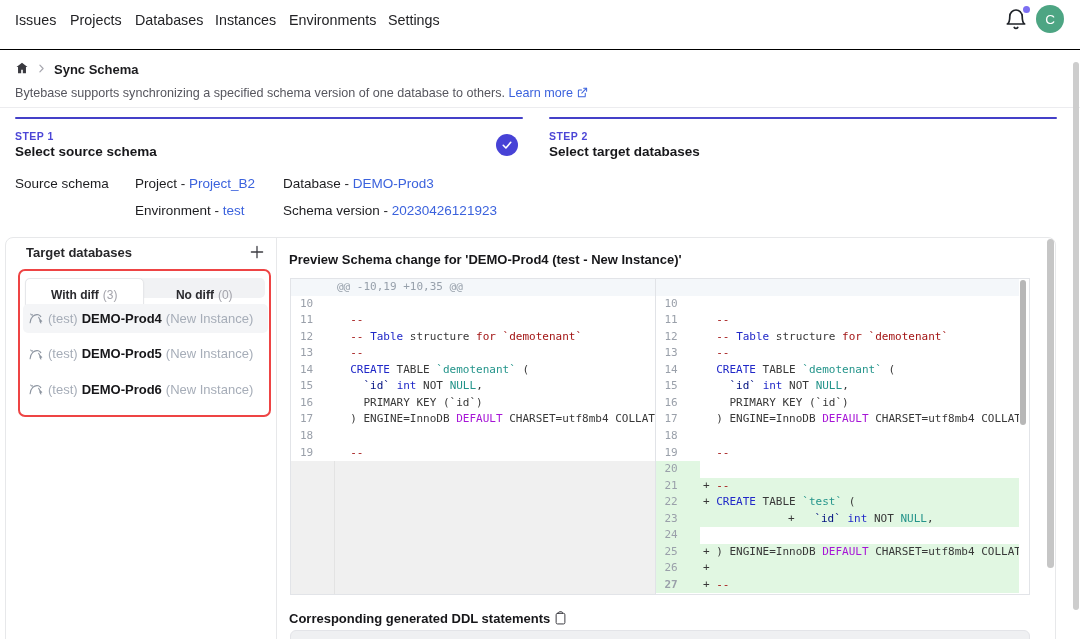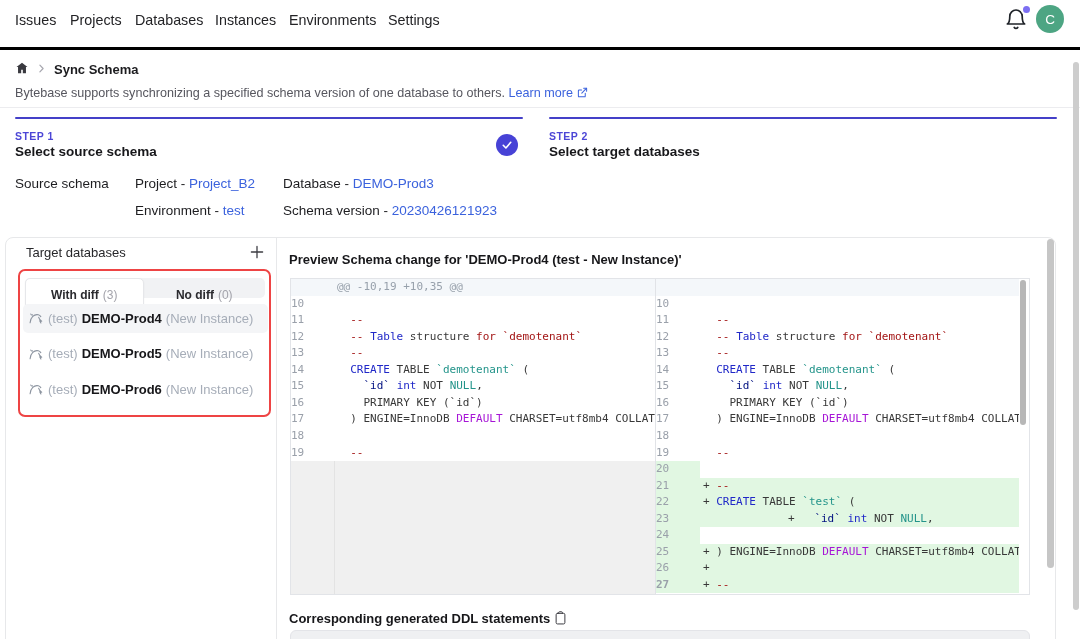--- a/index.html
+++ b/index.html
@@ -2,21 +2,21 @@
 <html><head>
 <meta charset="utf-8">
 <style>
   * { margin:0; padding:0; box-sizing:border-box; }
   html,body { width:1080px; height:639px; overflow:hidden; background:#fff;
     font-family:"Liberation Sans", sans-serif; -webkit-font-smoothing:antialiased; }
   .abs { position:absolute; }
   #page { position:relative; width:1080px; height:639px; background:#fff; }
 
   
-  #topnav { left:0; top:0; width:1080px; height:50px; background:#fff; border-bottom:3px solid #000000;padding-left:40px; }
+  #topnav { left:0; top:0; width:1080px; height:50px; background:#fff; border-bottom:1px solid #000000;padding-left:40px; }
   .nav-item { position:absolute; top:12px; font-size:14.3px; color:#232326; white-space:nowrap; cursor:pointer; }
   #bell { left:1004px; top:7px; width:24px; height:24px; }
   #bell-dot { left:1021px; top:4px; width:11px; height:11px; border-radius:50%; background:#7c6ff2; border:2px solid #fff; }
   #avatar { left:1036px; top:5px; width:28px; height:28px; border-radius:50%; background:#4da583; color:#fff;
     font-size:13.5px; display:flex; align-items:center; justify-content:center; }
 
   
   #home-ic { left:15px; top:61px; width:14px; height:14px; }
   #crumb-chev { left:36px; top:63px; width:11px; height:11px; }
   #crumb-title { left:54px; top:61.5px; font-size:13px; font-weight:600; color:#1c1c1f; }
@@ -35,21 +35,21 @@
   
   .src-label { font-size:13.5px; color:#1d1d20; white-space:nowrap; }
   .src-label a { color:#3b62dd; text-decoration:none; cursor:pointer; }
 
   
   #card { left:5px; top:237px; width:1051px; height:410px; background:#fff;
     border:1px solid #e7e8ea; border-radius:8px; }
   #vdivider { left:276px; top:238px; width:1px; height:401px; background:#e7e8ea; }
 
   
-  #tgt-title { left:26px; top:245px; font-size:13px; font-weight:400; color:#27272a; }
+  #tgt-title { left:26px; top:245px; font-size:13px; font-weight:700; color:#27272a; }
   #add-btn { left:248px; top:243px; width:18px; height:18px; cursor:pointer; }
   #redbox { left:18px; top:269px; width:253px; height:148px; border:2px solid #ee4444; border-radius:7px; }
   #seg { left:24.5px; top:278px; width:240px; height:19.5px; background:#f1f2f4; border-radius:5px; }
   .seg-item { position:absolute; top:0; height:33px; display:flex; align-items:center; justify-content:center;
     font-size:12px; color:#2a2a2e; cursor:pointer; white-space:nowrap; }
   .seg-item .cnt { color:#a3a3ab; margin-left:4px; font-weight:400; }
   #seg-active { left:0; width:119.5px; background:#fff; border:1px solid #e6e7ea; border-radius:5px;
     box-shadow:0 1px 2px rgba(0,0,0,.05); font-weight:600; }
   #seg-inactive { left:119.5px; width:120.5px; font-weight:600; }
   .db-row { position:absolute; left:23px; width:245px; height:29.5px; border-radius:5px;
@@ -64,21 +64,21 @@
   #editor { left:290px; top:278px; width:740px; height:317px; border:1px solid #e2e4e8; background:#fff; }
   #ed-in { position:absolute; left:0; top:0; width:738px; height:315px; overflow:hidden;
     font-family:"DejaVu Sans Mono", monospace; font-size:11px; line-height:16.55px; }
   #hunk-strip { left:0; top:0; width:727.5px; height:16.55px; background:#f4f7fa; }
   .gutter { top:0; height:315px; }
   #gutterL { left:0; width:43px; }
   #contentL { left:43px; top:0; width:321px; height:315px; overflow:hidden; }
   #mid-div { left:364px; top:0; width:1px; height:315px; background:#e1e3e7; }
   #gutterR { left:365px; width:44px; }
   #contentR { left:409px; top:0; width:318.5px; height:315px; overflow:hidden; }
-  .ln { height:16.55px; text-align:left; color:#9aa0aa; }
+  .ln { height:16.55px; text-align:center; color:#9aa0aa; }
   #gutterL .ln { padding-right:12px; }
   #gutterR .ln { padding-right:14px; }
   .cl { height:16.55px; white-space:pre; padding-left:3px; color:#383838; }
   .ln.add, .cl.add { background:#e1f7e2; }
   #fillerL { left:0; top:182.05px; width:364px; height:132.95px; background:#f0f0f0; }
   #fillerL i { position:absolute; left:43px; top:0; width:1px; height:100%; background:#e3e3e3; }
   .tk-kw { color:#2028c8; } .tk-st { color:#a31515; } .tk-ty { color:#23948a; }
   .tk-id { color:#001080; } .tk-pu { color:#a615d6; } .tk-pl { color:#383838; }
   .tk-hd { color:#97a0ab; }
   #ed-sb { left:728.5px; top:1px; width:6px; height:145px; border-radius:3px; background:#b7b7b7; }

